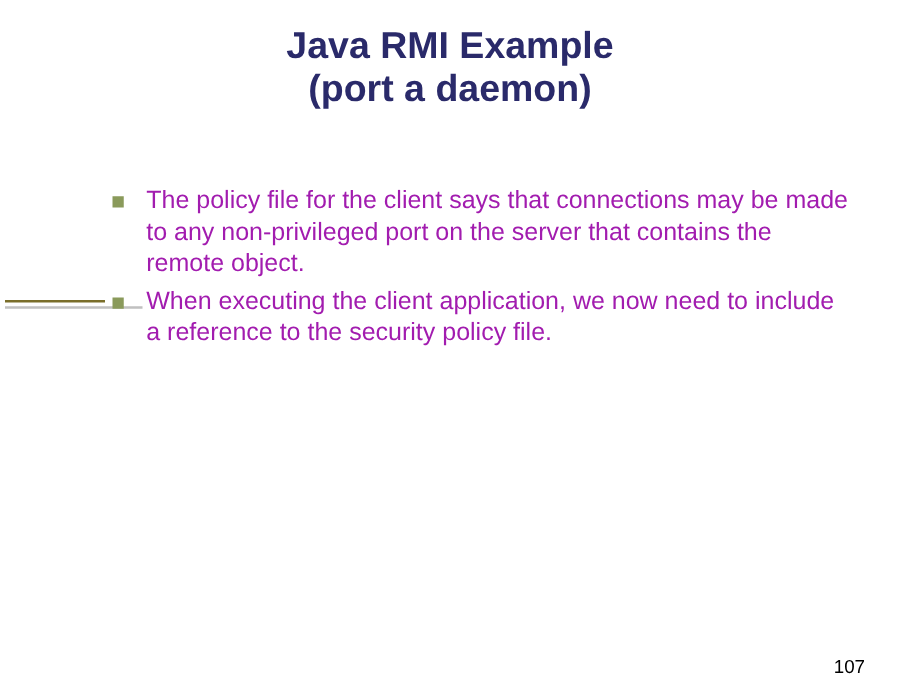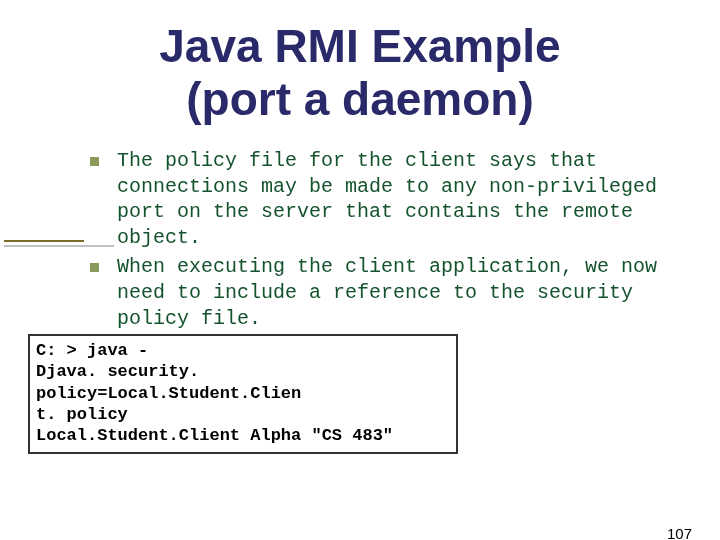--- a/index.html
+++ b/index.html
@@ -15,21 +15,21 @@
   .slide {
     width: 720px;
     height: 540px;
     position: relative;
     box-sizing: border-box;
   }
   .title {
     text-align: center;
     font-family: Verdana, Arial, sans-serif;
     font-weight: bold;
-    font-size: 46px;
+    font-size: 30px;
     color: #2a2a6a;
     margin: 20px 0 8px 0;
     line-height: 1.15;
   }
   .hr-group {
     position: absolute;
     left: 4px;
     top: 220px;
     width: 110px;
   }
@@ -57,23 +57,23 @@
   }
   .square {
     width: 9px;
     height: 9px;
     background: #8a9a5b;
     flex: 0 0 auto;
     margin-top: 9px;
     margin-right: 18px;
   }
   .bullet-text {
-    font-family: Liberation Mono, monospace;
+    font-family: Liberation Sans, sans-serif;
     font-size: 20px;
-    color: #14532d;
+    color: #a21caf;
     line-height: 1.28;
     flex: 1 1 auto;
   }
   .code-box {
     position: absolute;
     left: 28px;
     top: 314px;
     width: 430px;
     border: 2px solid #333;
     box-sizing: border-box;
@@ -115,20 +115,16 @@
     <div class="bullet-row">
       <div class="square"></div>
       <div class="bullet-text">The policy file for the client says that connections may be made to any non-privileged port on the server that contains the remote object.</div>
     </div>
     <div class="bullet-row">
       <div class="square"></div>
       <div class="bullet-text">When executing the client application, we now need to include a reference to the security policy file.</div>
     </div>
   </div>
 
-  <div class="code-box">C: &gt; java -
-Djava. security. policy=Local.Student.Clien
-t. policy
-Local.Student.Client Alpha "CS 483"</div>
 
   <div class="page-num">107</div>
 
 </div>
 
 </body></html>

